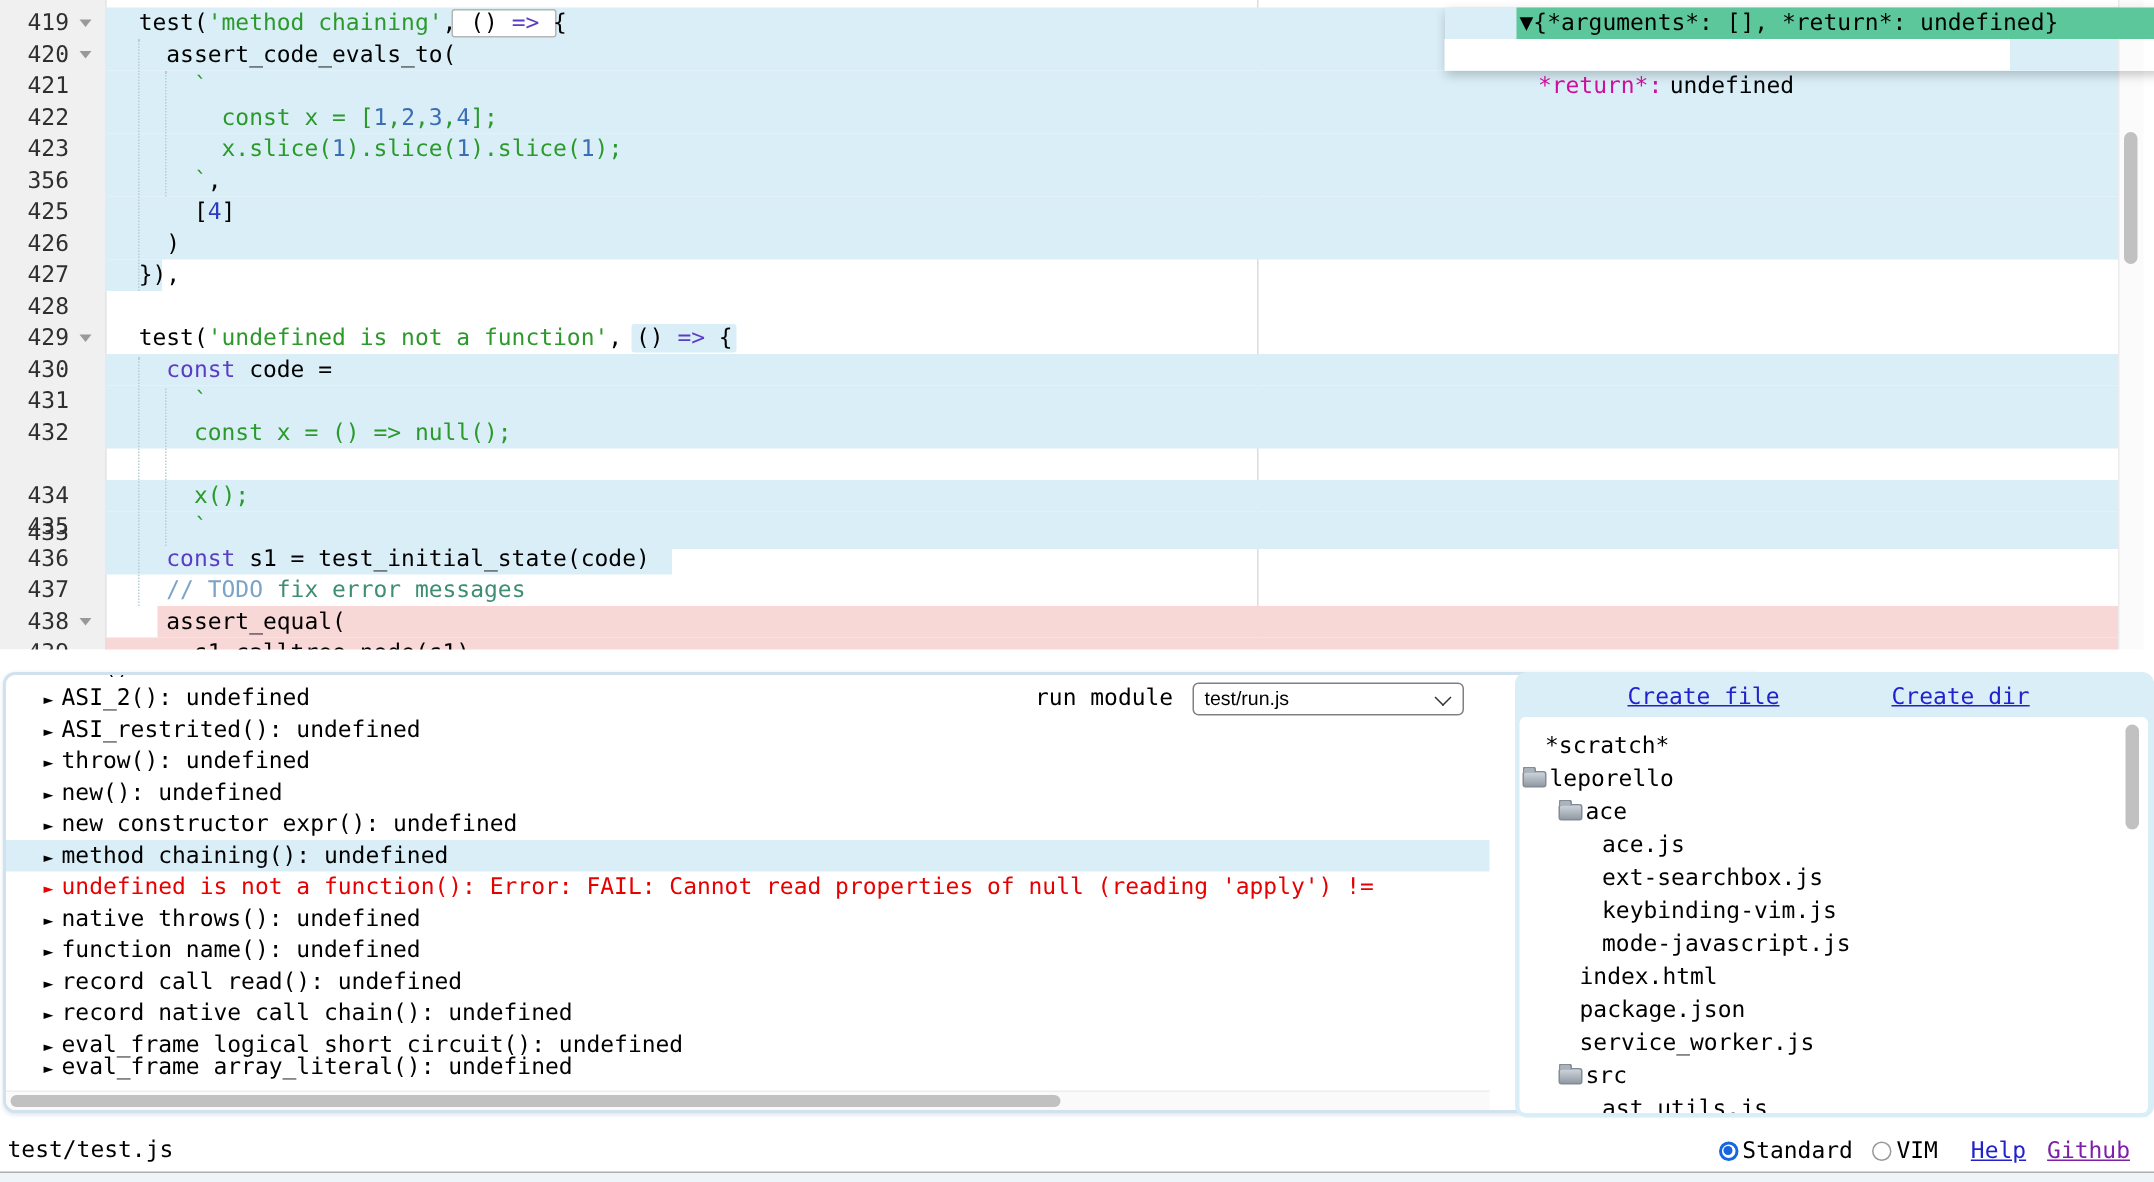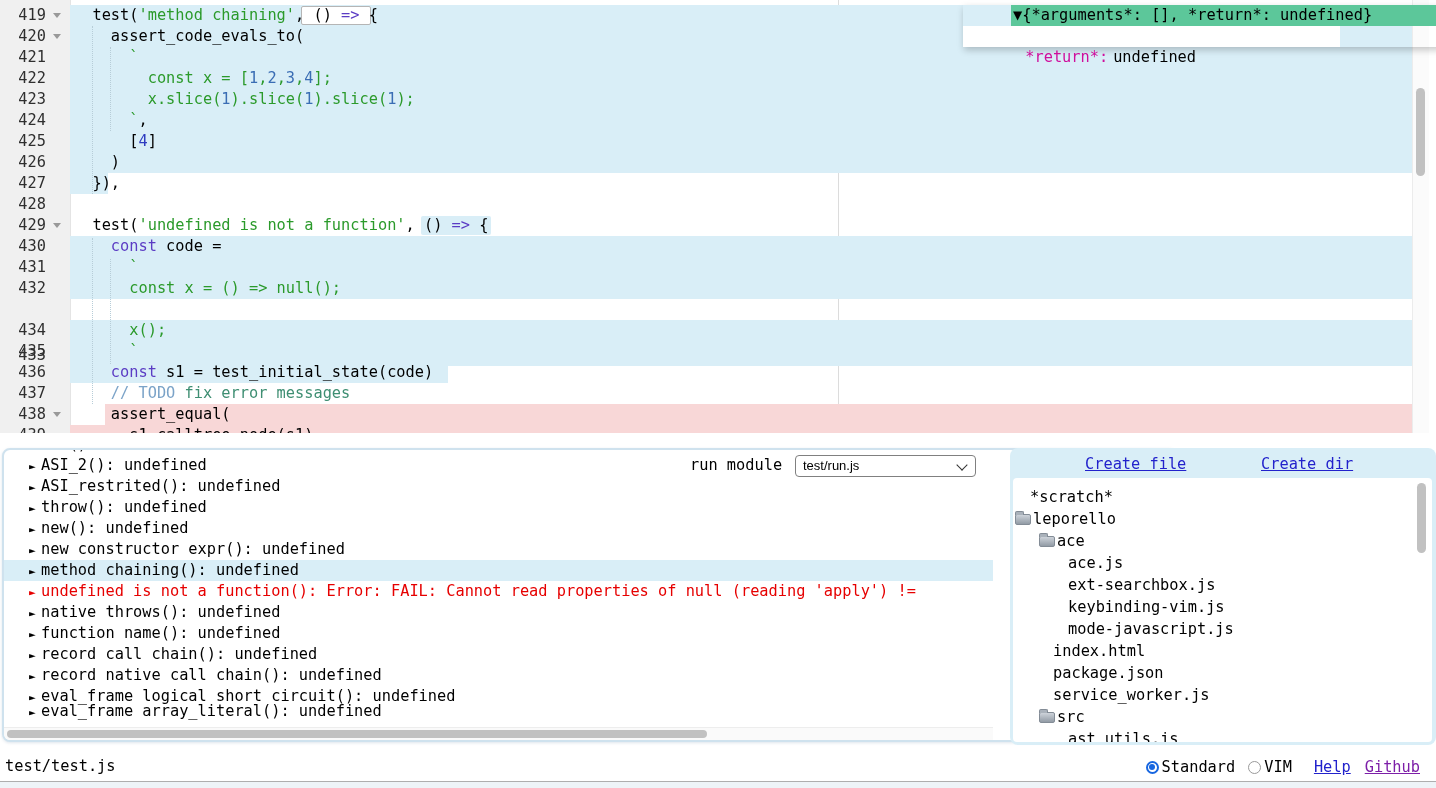--- a/index.html
+++ b/index.html
@@ -94,21 +94,21 @@
         <span class="gut-num">422</span>
         <div class="ed-text"><span class="tk-s">        const x = [</span><span class="tk-ns">1</span><span class="tk-s">,</span><span class="tk-ns">2</span><span class="tk-s">,</span><span class="tk-ns">3</span><span class="tk-s">,</span><span class="tk-ns">4</span><span class="tk-s">];</span></div>
       </div>
       <div class="ed-row" style="top: 89px;">
         <div class="ed-bg bg-blue" style="left: 70px; width: 1342px;"></div>
         <span class="gut-num">423</span>
         <div class="ed-text"><span class="tk-s">        x.slice(</span><span class="tk-ns">1</span><span class="tk-s">).slice(</span><span class="tk-ns">1</span><span class="tk-s">).slice(</span><span class="tk-ns">1</span><span class="tk-s">);</span></div>
       </div>
       <div class="ed-row" style="top: 110px;">
         <div class="ed-bg bg-blue" style="left: 70px; width: 1342px;"></div>
-        <span class="gut-num">424</span>
+        <span class="gut-num">356</span>
         <div class="ed-text"><span class="tk-s">      `</span><span>,</span></div>
       </div>
       <div class="ed-row" style="top: 131px;">
         <div class="ed-bg bg-blue" style="left: 70px; width: 1342px;"></div>
         <span class="gut-num">425</span>
         <div class="ed-text"><span>      [</span><span class="tk-n">4</span><span>]</span></div>
       </div>
       <div class="ed-row" style="top: 152px;">
         <div class="ed-bg bg-blue" style="left: 70px; width: 1342px;"></div>
         <span class="gut-num">426</span>
@@ -201,21 +201,21 @@
       <div class="test-item" style="top: -16px;"><span class="tri">►</span><span class="test-label">ASI(): undefined</span></div>
       <div class="test-item" style="top: 5px;"><span class="tri">►</span><span class="test-label">ASI_2(): undefined</span></div>
       <div class="test-item" style="top: 26px;"><span class="tri">►</span><span class="test-label">ASI_restrited(): undefined</span></div>
       <div class="test-item" style="top: 47px;"><span class="tri">►</span><span class="test-label">throw(): undefined</span></div>
       <div class="test-item" style="top: 68px;"><span class="tri">►</span><span class="test-label">new(): undefined</span></div>
       <div class="test-item" style="top: 89px;"><span class="tri">►</span><span class="test-label">new constructor expr(): undefined</span></div>
       <div class="test-item sel" style="top: 110px;"><span class="tri">►</span><span class="test-label">method chaining(): undefined</span></div>
       <div class="test-item err" style="top: 131px;"><span class="tri">►</span><span class="test-label">undefined is not a function(): Error: FAIL: Cannot read properties of null (reading 'apply') !=</span></div>
       <div class="test-item" style="top: 152px;"><span class="tri">►</span><span class="test-label">native throws(): undefined</span></div>
       <div class="test-item" style="top: 173px;"><span class="tri">►</span><span class="test-label">function name(): undefined</span></div>
-      <div class="test-item" style="top: 194px;"><span class="tri">►</span><span class="test-label">record call chain(): undefined</span></div>
+      <div class="test-item" style="top: 194px;"><span class="tri">►</span><span class="test-label">record call read(): undefined</span></div>
       <div class="test-item" style="top: 215px;"><span class="tri">►</span><span class="test-label">record native call chain(): undefined</span></div>
       <div class="test-item" style="top: 236px;"><span class="tri">►</span><span class="test-label">eval_frame logical short circuit(): undefined</span></div>
       <div class="test-item" style="top: 251px;"><span class="tri">►</span><span class="test-label">eval_frame array_literal(): undefined</span></div>
     </div>
   <span class="runmod-label">run module</span>
   <div class="runmod-select">
     <span>test/run.js</span>
     <span class="runmod-chevron"></span>
   </div>
   <div class="tests-hsb">

